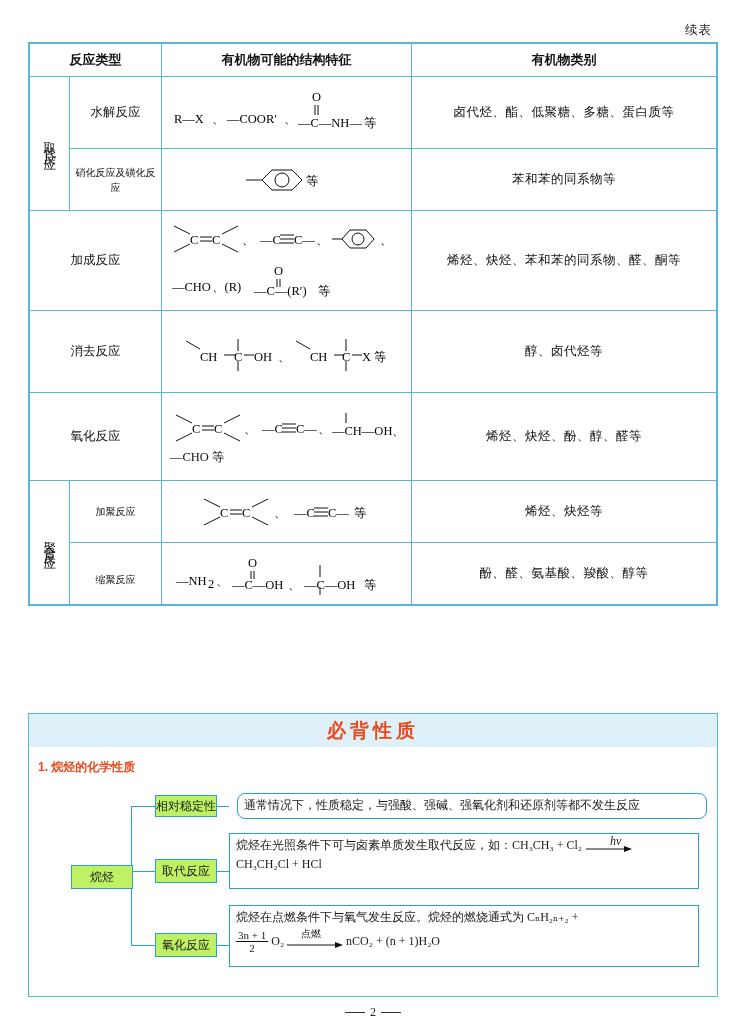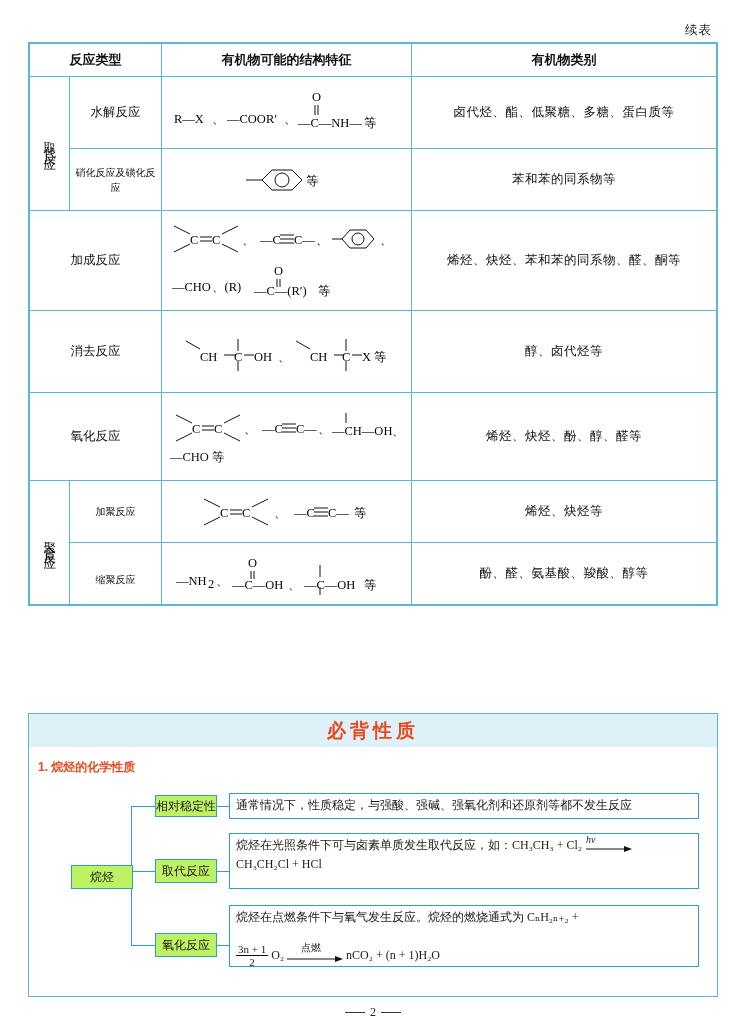--- a/index.html
+++ b/index.html
@@ -109,21 +109,21 @@
     line-height:1.35;
   }
   .root{left:0;top:78px;width:62px;height:24px;}
   .n1{left:84px;top:8px;width:62px;height:22px;}
   .n2{left:84px;top:72px;width:62px;height:24px;}
   .n3{left:84px;top:146px;width:62px;height:24px;}
   .desc{
     position:absolute;border:1px solid #29a3cc;box-sizing:border-box;
     font-size:12px;line-height:1.6;padding:2px 6px;background:#fff;
   }
-  .d1{left:158px;top:6px;width:470px;height:26px;display:flex;align-items:center;}
+  .d1{left:166px;top:6px;width:470px;height:26px;display:flex;align-items:center;border-radius:8px;}
   .d2{left:158px;top:46px;width:470px;height:56px;}
   .d3{left:158px;top:118px;width:470px;height:62px;}
   .lh{position:absolute;background:#29a3cc;height:1px;}
   .lv{position:absolute;background:#29a3cc;width:1px;}
 
   .pgnum{
     position:absolute;left:0;right:0;bottom:14px;text-align:center;
     font-size:12px;color:#222;
   }
   .pgnum .dash{display:inline-block;width:20px;height:1px;background:#333;vertical-align:3px;margin:0 5px;}
@@ -381,33 +381,33 @@
       <div class="node n3">
         <span>氧化反应</span>
       </div>
 
       <div class="desc d1">通常情况下，性质稳定，与强酸、强碱、强氧化剂和还原剂等都不发生反应</div>
 
       <div class="desc d2">
         <div style="display:flex;align-items:center;">
           <span>烷烃在光照条件下可与卤素单质发生取代反应，如：CH₃CH₃ + Cl₂</span>
           <span style="display:inline-block;position:relative;width:46px;height:18px;margin-left:4px;">
-            <span style="position:absolute;left:0;top:-5px;font-style:italic;font-size:10px;">hν</span>
+            <span style="position:absolute;left:24px;top:-5px;font-style:italic;font-size:12px;">hν</span>
             <svg width="46" height="12" viewBox="0 0 46 12" style="position:absolute;left:0;top:6px;">
               <line x1="0" y1="6" x2="42" y2="6" stroke="#111" stroke-width="1"></line>
               <polygon points="46,6 38,3 38,9" fill="#111"></polygon>
             </svg>
           </span>
         </div>
         <div>CH₃CH₂Cl + HCl</div>
       </div>
 
       <div class="desc d3">
         <div>烷烃在点燃条件下与氧气发生反应。烷烃的燃烧通式为 CₙH₂ₙ₊₂ +</div>
-        <div style="display:flex;align-items:center;margin-top:16px;">
+        <div style="display:flex;align-items:center;margin-top:2px;">
           <span style="display:inline-block;text-align:center;line-height:1.1;font-size:11px;">
             <span style="display:block;border-bottom:1px solid #111;padding:0 2px;">3n + 1</span>
             <span style="display:block;">2</span>
           </span>
           <span style="margin-left:3px;">O₂</span>
           <span style="display:inline-block;position:relative;width:56px;height:20px;margin:0 3px;">
             <span style="position:absolute;left:14px;top:-6px;font-size:10px;">点燃</span>
             <svg width="56" height="12" viewBox="0 0 56 12" style="position:absolute;left:0;top:7px;">
               <line x1="0" y1="6" x2="52" y2="6" stroke="#111" stroke-width="1"></line>
               <polygon points="56,6 48,3 48,9" fill="#111"></polygon>

